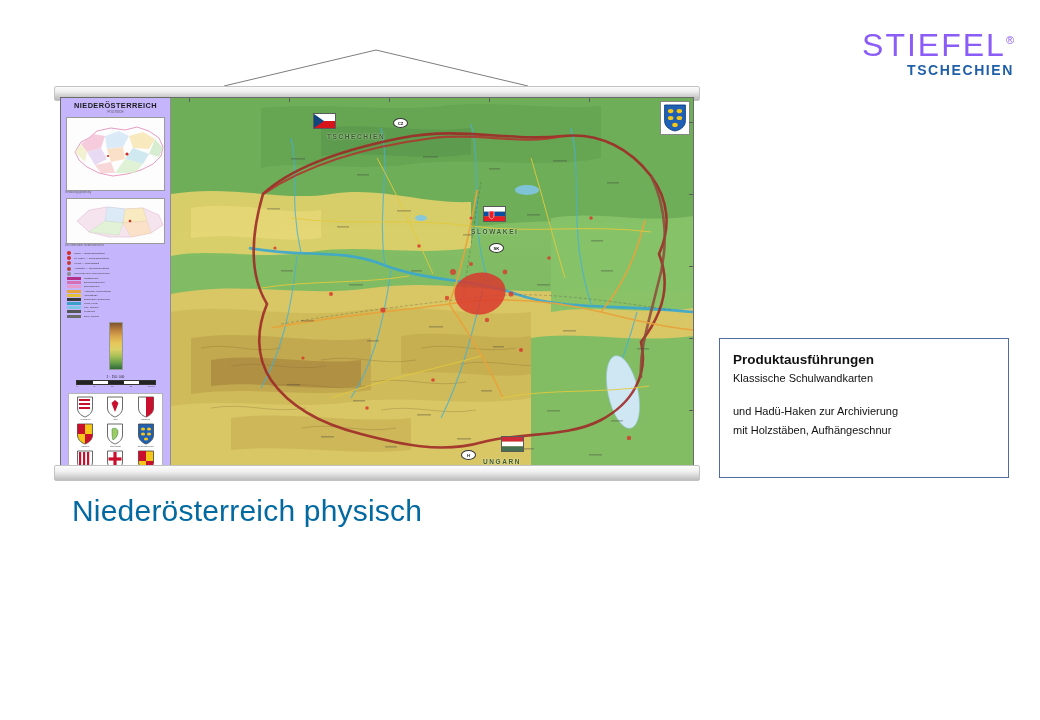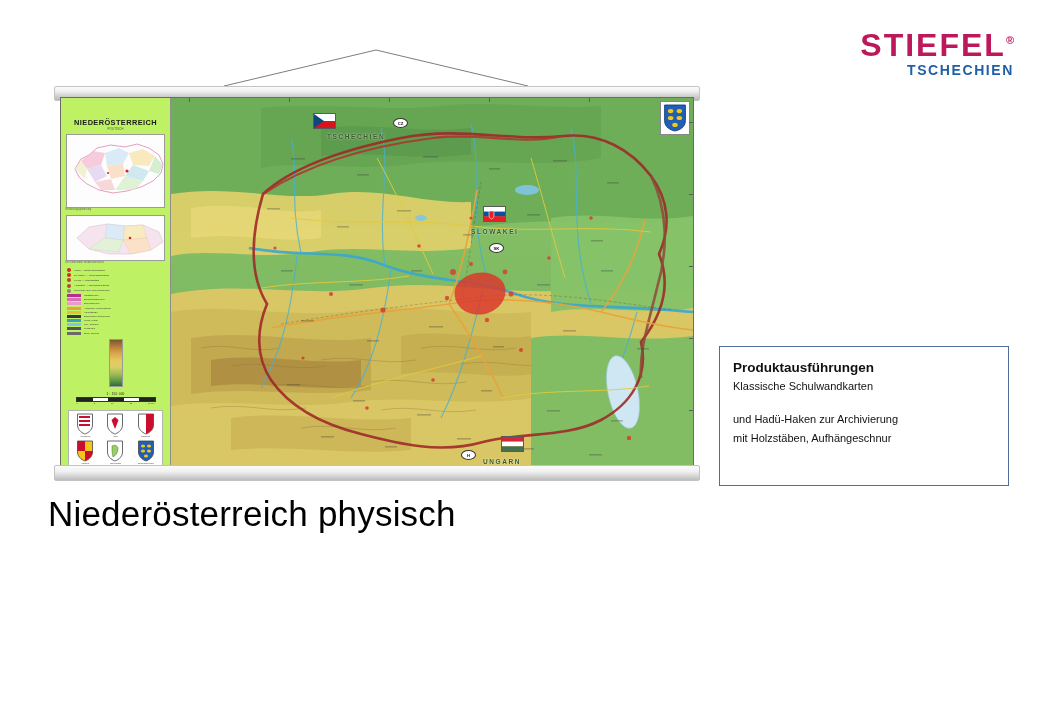--- a/index.html
+++ b/index.html
@@ -10,22 +10,22 @@
     position:relative;
     overflow:hidden;
   }
   
   #logo{
     position:absolute;left:828px;top:24px;width:186px;height:50px;
     text-align:right;
   }
   #logo .brand{
     font-family:"Liberation Sans",sans-serif;
-    font-weight:bold;font-size:32px;letter-spacing:2px;
-    color:#be185d;line-height:32px;display:block;
+    font-weight:normal;font-size:32px;letter-spacing:2px;
+    color:#8b5cf6;line-height:32px;display:block;
   }
   #logo .brand .reg{font-size:11px;vertical-align:super;letter-spacing:0;}
   #logo .sub{
     font-weight:bold;font-size:14px;letter-spacing:1.6px;
     color:#1f5fa8;line-height:16px;display:block;margin-top:1px;
   }
   
   #map-assembly{position:absolute;left:46px;top:42px;width:660px;height:450px;}
   #cord{position:absolute;left:0;top:0;width:660px;height:44px;}
   #rail-top{
@@ -38,23 +38,23 @@
     background:linear-gradient(to bottom,#fcfcfc 0%,#f0f0f0 40%,#d2d2d2 75%,#bdbdbd 100%);
     border:1px solid #c2c2c2;border-radius:2px;
   }
   #map-frame{
     position:absolute;left:14px;top:55px;width:634px;height:370px;
     background:#ffffff;border:1px solid #6b6b6b;box-sizing:border-box;
     display:flex;overflow:hidden;
   }
   
   #legend-panel{
-    width:110px;flex:0 0 110px;background:#bef264;
+    width:110px;flex:0 0 110px;background:#c4b5fd;
     border-right:1px solid #8e8e8e;box-sizing:border-box;
-    padding:20px 2px 2px 2px;position:relative;
+    padding:3px 2px 2px 2px;position:relative;
   }
   #legend-title{
     font-size:7.4px;font-weight:bold;letter-spacing:.4px;color:#1a1a1a;
     text-align:center;line-height:9px;
   }
   #legend-sub{font-size:3px;color:#555;text-align:center;line-height:5px;}
   .inset{
     margin:2px 3px 0 3px;border:.5px solid #9a9a9a;background:#fdfdfd;
     position:relative;overflow:hidden;
   }
@@ -92,30 +92,29 @@
   .cc{
     position:absolute;background:#fff;border:.6px solid #333;border-radius:50%;
     font-size:4.2px;font-weight:bold;color:#111;width:13px;height:8px;
     display:flex;align-items:center;justify-content:center;
   }
   .grid-tick{position:absolute;background:#5c5c5c;}
   #coa-no{position:absolute;right:3px;top:3px;width:30px;height:34px;background:#fff;
     border:.5px solid #888;padding:1px;box-sizing:border-box;}
   
   #map-title{
-    position:absolute;left:48px;top:494px;
-    font-size:35px;color:#000000;font-weight:normal;letter-spacing:.2px;
+    position:absolute;left:72px;top:494px;
+    font-size:30px;color:#0369a1;font-weight:normal;letter-spacing:.2px;
     font-family:"Liberation Sans",sans-serif;white-space:nowrap;
   }
   
   #info-box{
     position:absolute;left:719px;top:338px;width:290px;height:140px;
     border:1px solid #4f6f9a;background:#ffffff;box-sizing:border-box;
     padding:11px 0 0 13px;
-    margin-top:8px;
   }
   #info-box .hd{font-size:13.5px;font-weight:bold;color:#111;line-height:19px;}
   #info-box .ln{font-size:11px;color:#111;line-height:19px;}
   #info-box .gap{height:14px;}
 </style>
 </head>
 <body>
 
 <div id="logo">
   <span class="brand"><span>STIEFEL</span><span class="reg">®</span></span>

